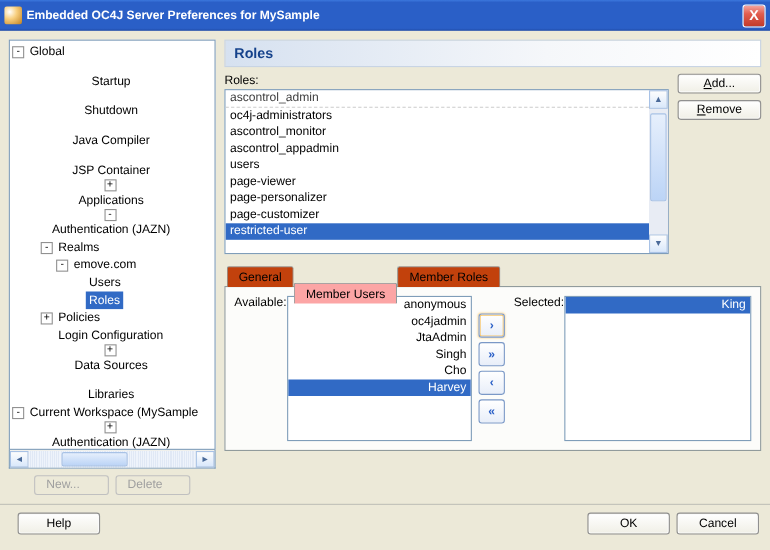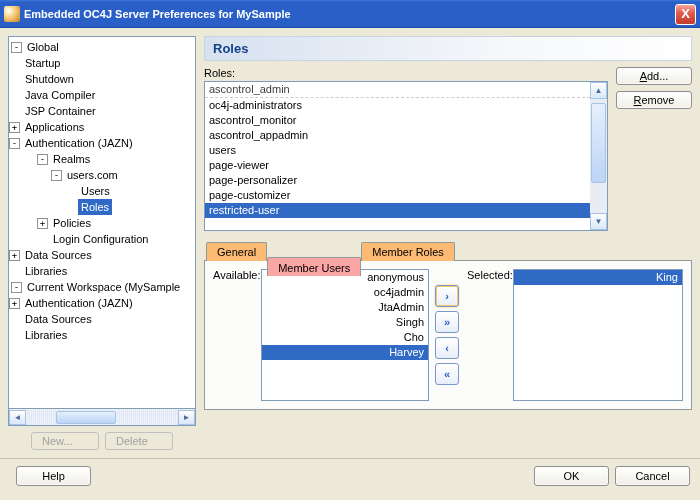--- a/index.html
+++ b/index.html
@@ -12,21 +12,21 @@
 
 .body { display: flex; height: 430px; padding: 8px; gap: 8px; }
 
 .left-pane { width: 188px; display: flex; flex-direction: column; }
 .tree-container { flex: 1; background: white; border: 1px solid #7f9db9; overflow: hidden; position: relative; padding: 2px 0; }
 .tree-node { white-space: nowrap; line-height: 16px; padding: 0 2px; display: flex; align-items: center; }
 .tree-node .exp { width: 11px; height: 11px; border: 1px solid #919191; background: white; color: #000; font-size: 9px; line-height: 9px; text-align: center; margin-right: 2px; cursor: pointer; font-family: monospace; }
 .tree-node .noexp { width: 11px; height: 11px; margin-right: 2px; }
 .tree-node .label { padding: 0 3px; cursor: pointer; }
 .tree-node .label.selected { background: #316ac5; color: white; }
-.ind1 { padding-left: 0; } .ind2 { padding-left: 28px; } .ind3 { padding-left: 42px; } .ind4 { padding-left: 56px; }
+.ind1 { padding-left: 0; flex-direction: column; } .ind2 { padding-left: 28px; } .ind3 { padding-left: 42px; } .ind4 { padding-left: 56px; }
 
 .hscroll { height: 17px; background: #f0f0ec; border: 1px solid #7f9db9; border-top: none; display: flex; align-items: center; }
 .hscroll .btn { width: 17px; height: 15px; background: linear-gradient(#fdfdfd,#d9e8fb); border: 1px solid #a8c2e6; font-size: 8px; text-align: center; line-height: 13px; color: #4a6a99; cursor: pointer; }
 .hscroll .track { flex: 1; background: repeating-linear-gradient(90deg,#eef3fb,#eef3fb 1px,#e0e8f5 1px,#e0e8f5 2px); height: 15px; position: relative; }
 .hscroll .thumb { position: absolute; left: 30px; width: 60px; height: 13px; top: 1px; background: linear-gradient(#e6effc,#bcd4f6); border: 1px solid #a8c2e6; border-radius: 2px; }
 
 .below-tree { display: flex; gap: 6px; margin-top: 6px; justify-content: center; }
 .btn-disabled { padding: 2px 10px; min-width: 68px; color: #a0a0a0; background: #ece9d8; border: 1px solid #c0c0c0; border-radius: 3px; text-align: left; }
 
 .right-pane { flex: 1; display: flex; flex-direction: column; position: relative; }
@@ -44,21 +44,21 @@
 .vscroll { position: absolute; right: 0; top: 0; bottom: 0; width: 17px; background: #f0f0ec; display: flex; flex-direction: column; }
 .vscroll .sbtn { height: 17px; background: linear-gradient(#fdfdfd,#d9e8fb); border: 1px solid #a8c2e6; font-size: 8px; text-align: center; line-height: 15px; color: #4a6a99; cursor: pointer; }
 .vscroll .strack { flex: 1; background: #e8ecf4; position: relative; }
 .vscroll .sthumb { position: absolute; top: 4px; left: 1px; right: 1px; height: 80px; background: linear-gradient(#e6effc,#bcd4f6); border: 1px solid #a8c2e6; border-radius: 2px; }
 
 .side-buttons { width: 76px; display: flex; flex-direction: column; gap: 6px; }
 .winbtn { background: linear-gradient(#fff,#f0efe6); border: 1px solid #909090; border-radius: 3px; padding: 2px 4px; text-align: center; cursor: pointer; box-shadow: inset 0 0 0 1px #fafafa; }
 .winbtn .u { text-decoration: underline; }
 
 .tabs { display: flex; margin-top: 10px; padding-left: 2px; }
-.tab { padding: 3px 10px 2px 10px; border: 1px solid #919b9c; border-bottom: none; background: #fdba74; margin-right: 0; cursor: pointer; position: relative; top: 1px; border-radius: 2px 2px 0 0; }
+.tab { padding: 3px 10px 2px 10px; border: 1px solid #919b9c; border-bottom: none; background: #c2410c; margin-right: 0; cursor: pointer; position: relative; top: 1px; border-radius: 2px 2px 0 0; }
 .tab.active { background: #fca5a5; z-index: 2; padding-top: 4px; top: 16px; }
 .tab-panel { border: 1px solid #919b9c; background: #fcfcfa; padding: 8px; height: 150px; display: flex; gap: 6px; }
 
 .shuttle-list-block { flex: 1; display: flex; flex-direction: row; }
 .shuttle-list { flex: 1; background: white; border: 1px solid #7f9db9; overflow: hidden; text-align: right; }
 .shuttle-list .sitem { padding: 0 4px; line-height: 15px; cursor: pointer; }
 .shuttle-list .sitem.selected { background: #316ac5; color: white; }
 
 .shuttle-buttons { width: 26px; display: flex; flex-direction: column; justify-content: center; gap: 4px; }
 .shbtn { width: 24px; height: 22px; background: linear-gradient(#fff,#e8eef9); border: 1px solid #7a98c7; border-radius: 3px; color: #2a5fc7; font-weight: bold; font-size: 11px; text-align: center; line-height: 20px; cursor: pointer; }
@@ -107,21 +107,21 @@
         <div class="tree-node ind1">
           <span class="exp">-</span>
           <span class="label">Authentication (JAZN)</span>
         </div>
         <div class="tree-node ind2">
           <span class="exp">-</span>
           <span class="label">Realms</span>
         </div>
         <div class="tree-node ind3">
           <span class="exp">-</span>
-          <span class="label">users.com</span>
+          <span class="label">emove.com</span>
         </div>
         <div class="tree-node ind4">
           <span class="noexp"></span>
           <span class="label">Users</span>
         </div>
         <div class="tree-node ind4">
           <span class="noexp"></span>
           <span class="label selected">Roles</span>
         </div>
         <div class="tree-node ind2">

